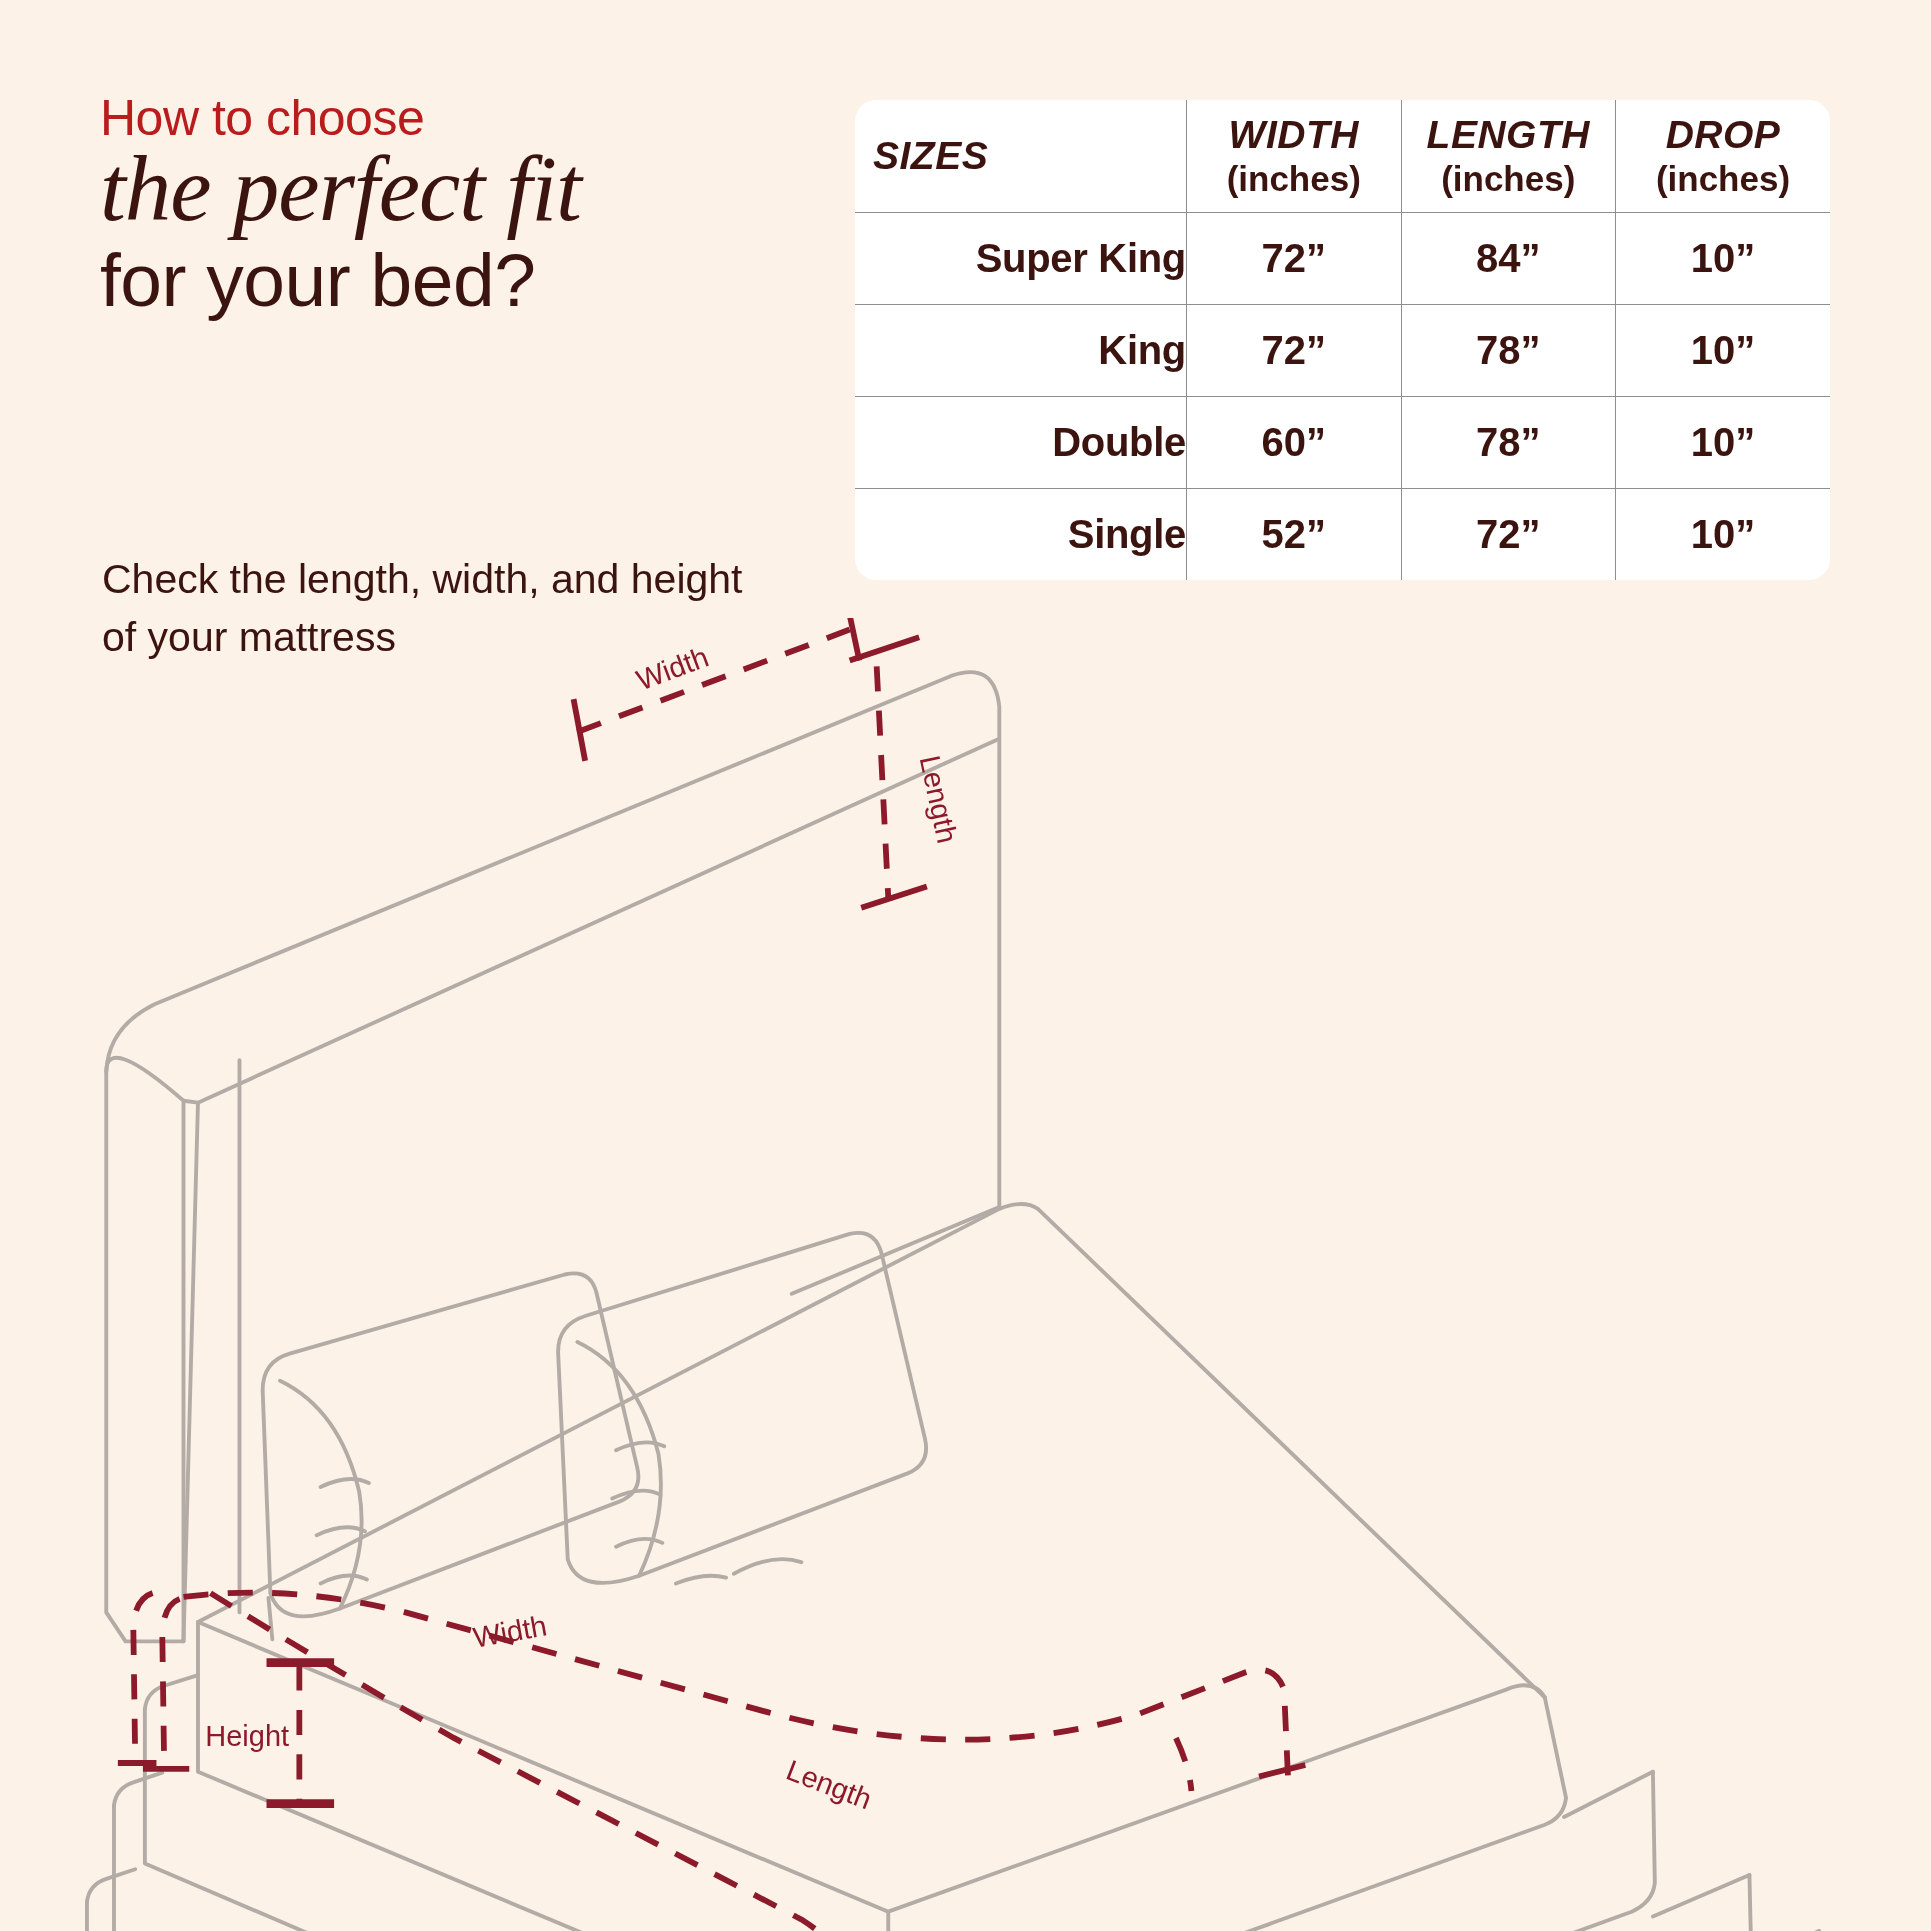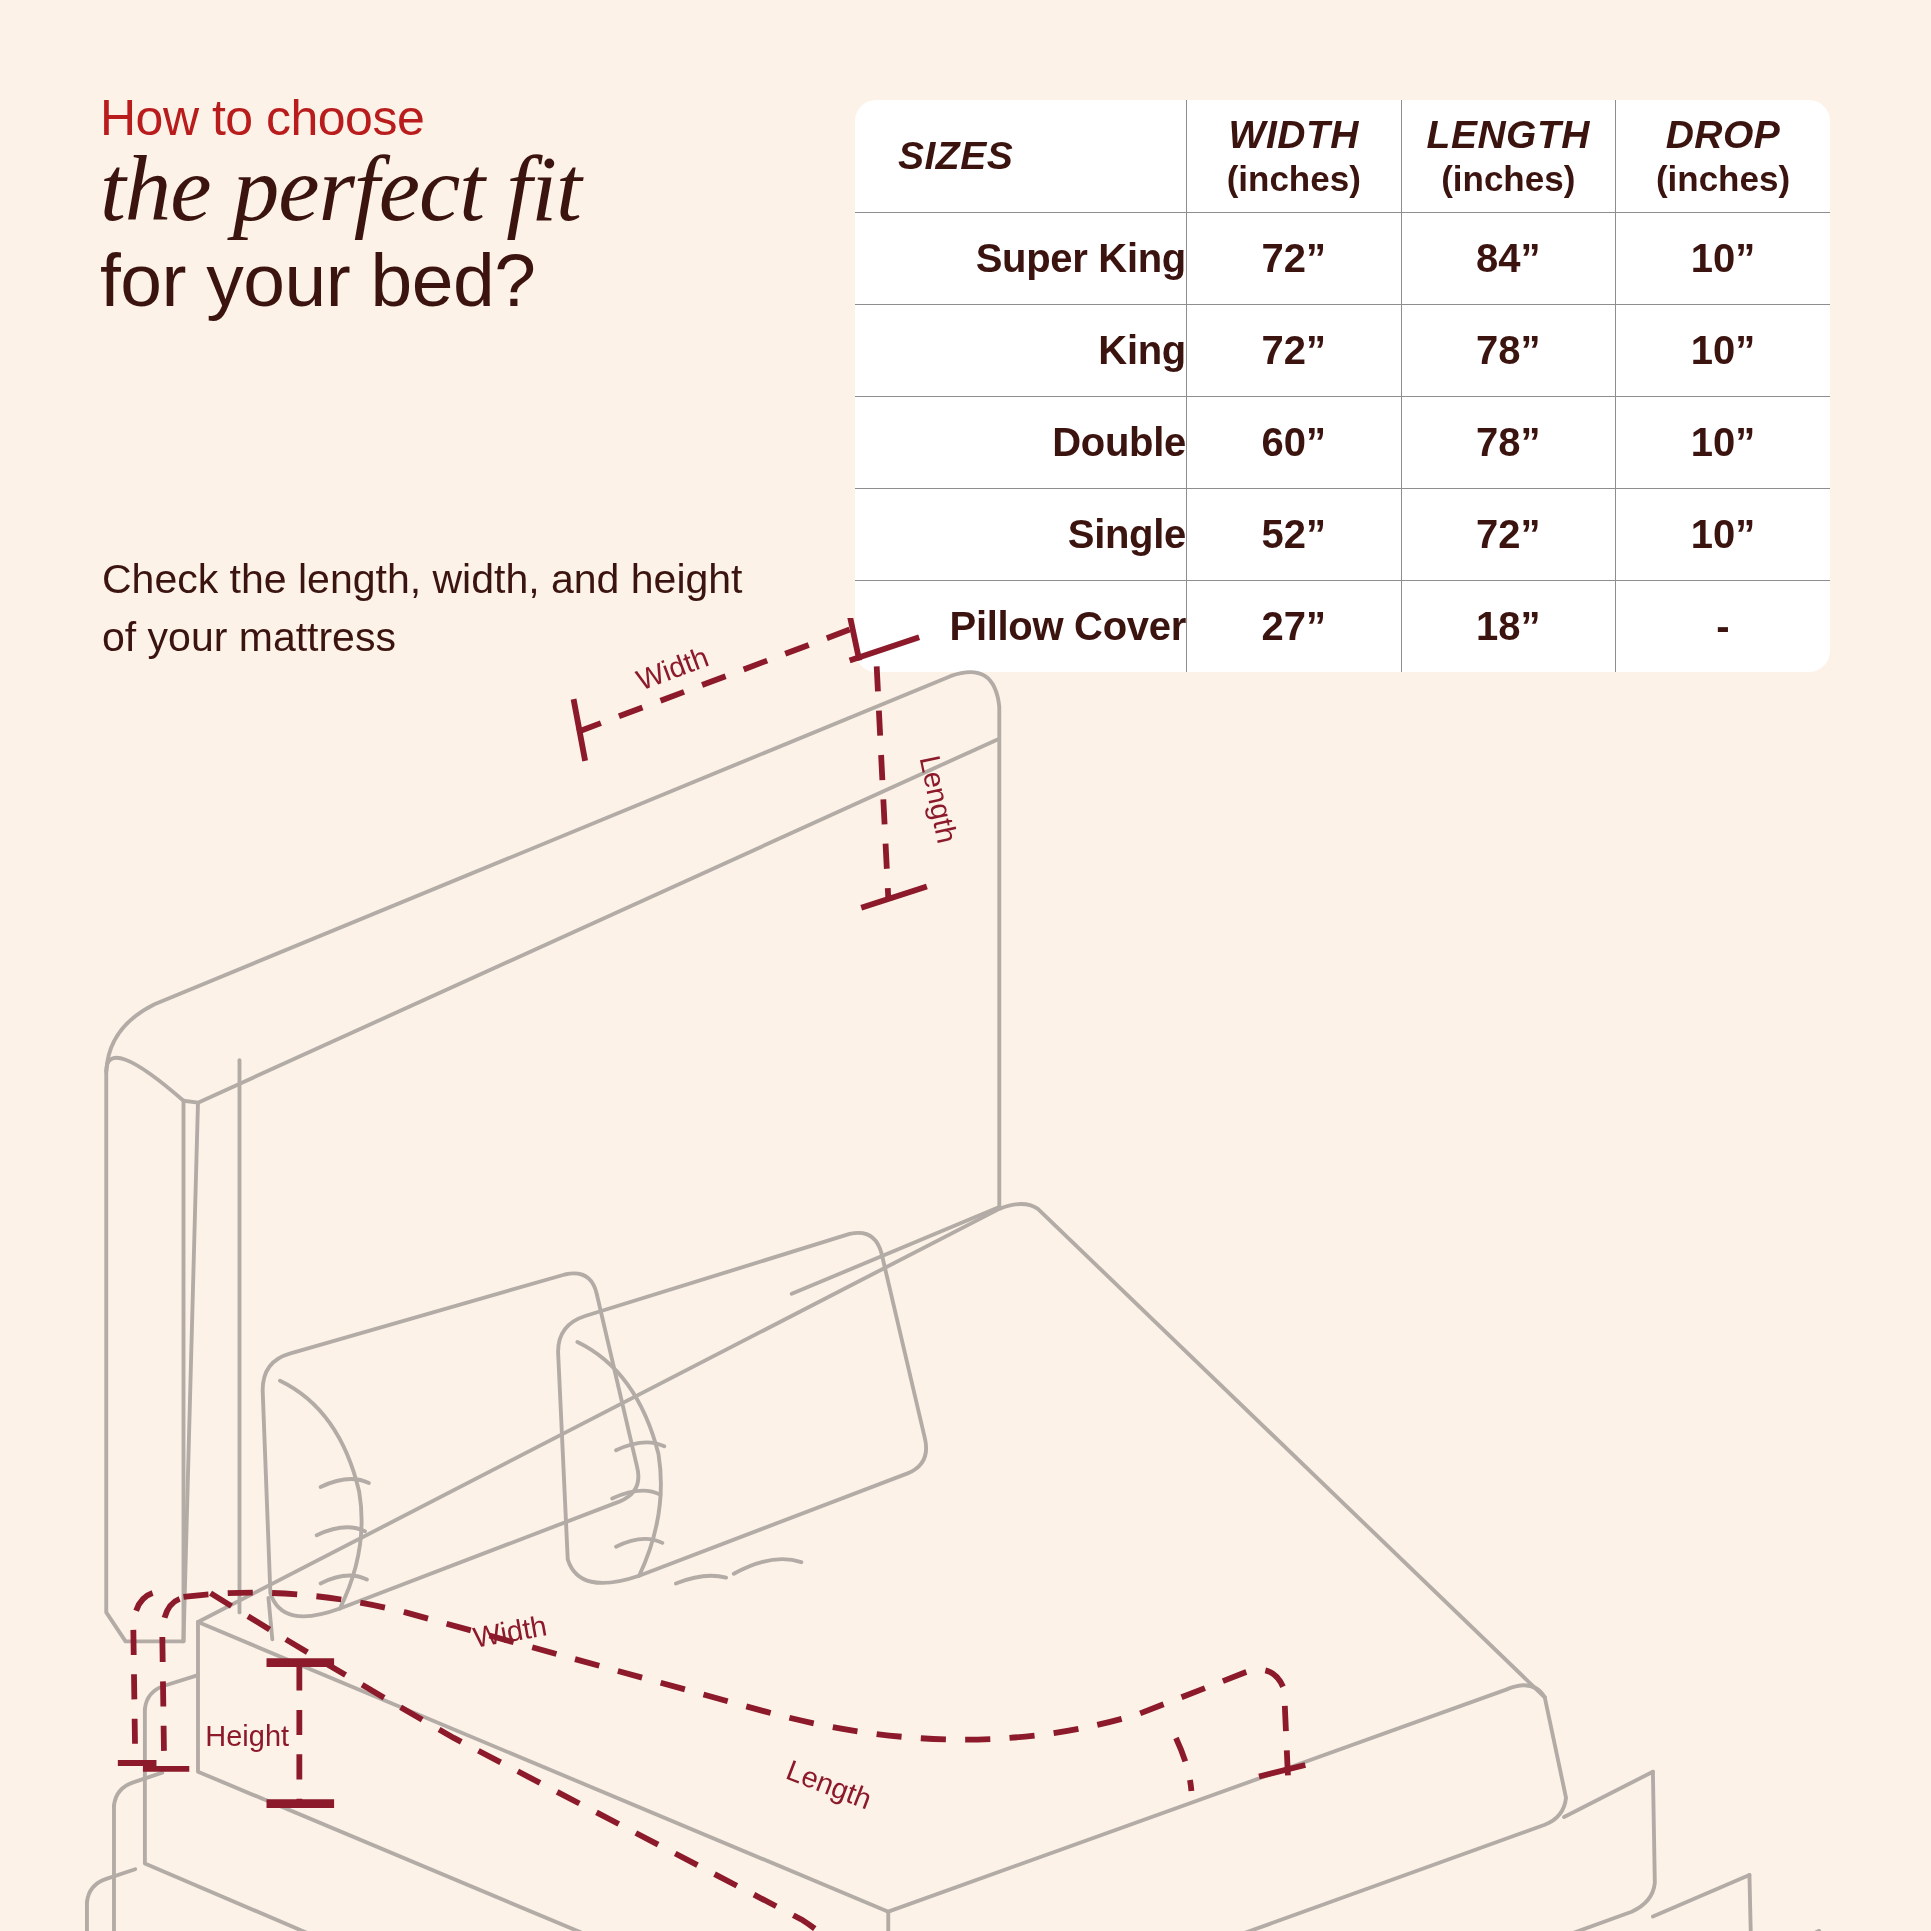--- a/index.html
+++ b/index.html
@@ -64,21 +64,21 @@
   col.c-w{width:22%;}
   col.c-l{width:22%;}
   col.c-d{width:22%;}
   .th-main{
     font-style:italic;font-weight:700;font-size:39px;
     letter-spacing:0.5px;display:block;
   }
   .th-sub{
     font-weight:700;font-size:35px;display:block;margin-top:1.9px;
   }
-  th.size-head{text-align:left;padding-left:43px;}
+  th.size-head{text-align:left;padding-left:18px;}
   td.size-cell{
     text-align:right;padding-left:41px;
     font-weight:700;font-size:40px;letter-spacing:-0.3px;
   }
   td.num{font-weight:700;font-size:40px;}
 
   
   .illustration{
     position:absolute;left:0;top:618px;width:1931px;height:1313px;
   }
@@ -140,26 +140,20 @@
           <td class="size-cell">Double</td>
           <td class="num">60”</td>
           <td class="num">78”</td>
           <td class="num">10”</td>
         </tr>
         <tr>
           <td class="size-cell">Single</td>
           <td class="num">52”</td>
           <td class="num">72”</td>
           <td class="num">10”</td>
-        </tr>
-        <tr>
-          <td class="size-cell">Pillow Cover</td>
-          <td class="num">27”</td>
-          <td class="num">18”</td>
-          <td class="num">-</td>
         </tr>
       </tbody>
     </table>
   </div>
 
   <div class="illustration">
     <svg viewBox="0 0 2000 1360" xmlns="http://www.w3.org/2000/svg">
       <g fill="none" stroke="#B3ABA6" stroke-width="4" stroke-linecap="round" stroke-linejoin="round">
 
         <path d="M110 470 L110 1030 L130 1060 L190 1060 L190 500

